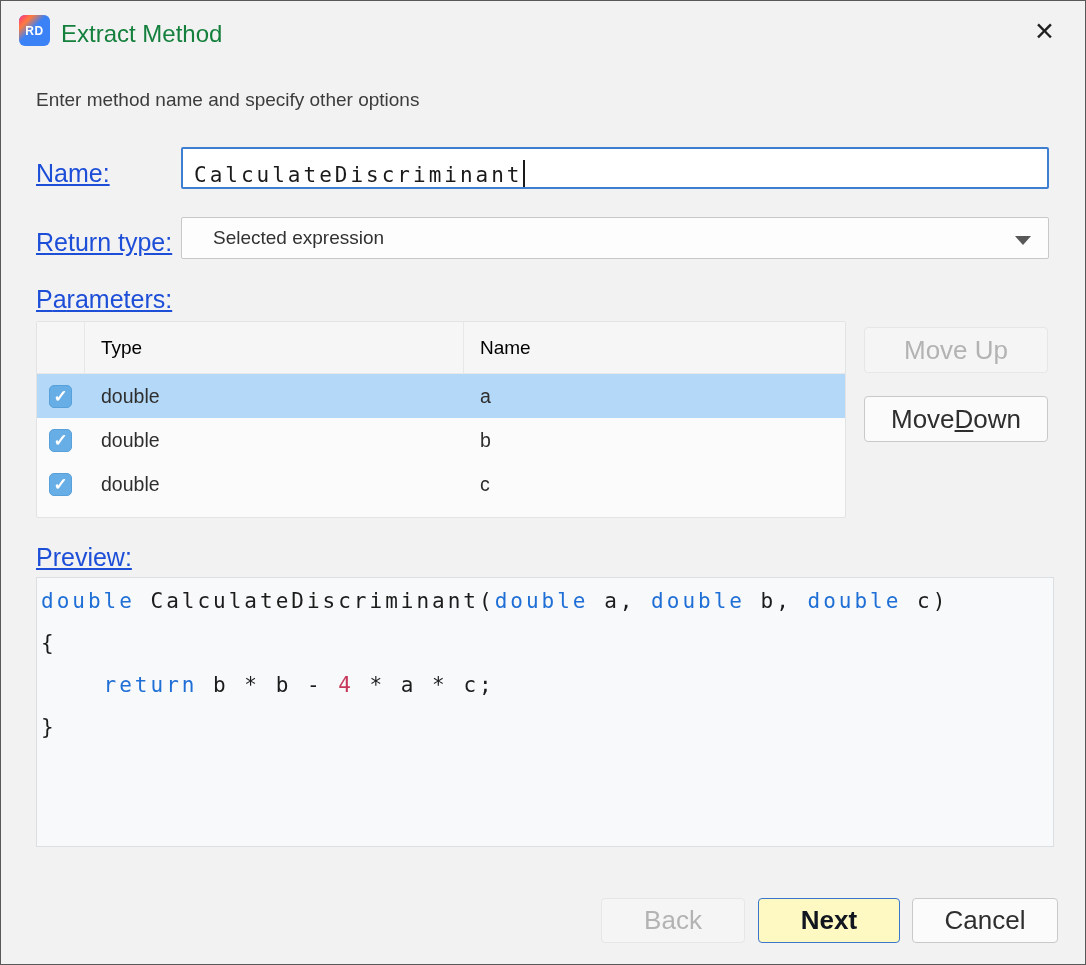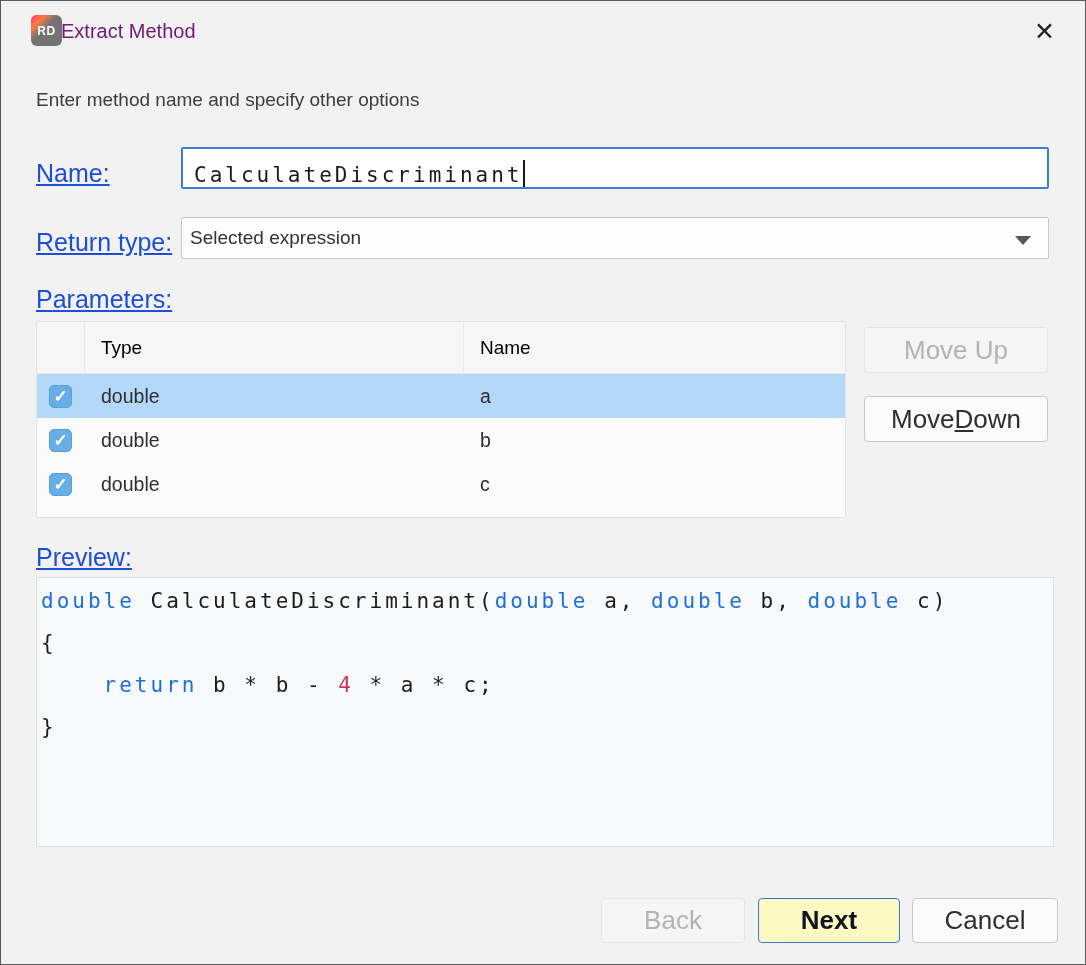--- a/index.html
+++ b/index.html
@@ -11,32 +11,32 @@
   .dialog {
     position:absolute; inset:0;
     background:#f2f2f2;
     border:1px solid #595959;
     box-sizing:border-box;
     overflow:hidden;
   }
   
   .logo {
     position:absolute; left:18px; top:14px; width:31px; height:31px;
-    border-radius:6px; background:#737373; color:#ffffff;
+    border-radius:6px; background:#3b82f6; color:#ffffff;
     display:flex; align-items:center; justify-content:center;
-    font-weight:bold; font-size:12px; letter-spacing:0.5px;margin-left:12px;
+    font-weight:bold; font-size:12px; letter-spacing:0.5px;
   }
   .logo::before {
     content:""; position:absolute; inset:0; border-radius:6px;
     background:linear-gradient(135deg, #ff2e87 0%, #ff7a3d 22%, rgba(0,0,0,0) 45%);
   }
   .logo span { position:relative; z-index:1; }
   .title-text {
     position:absolute; left:60px; top:19px;
-    font-size:20px; color:#701a75;
+    font-size:24px; color:#15803d;
   }
   .close-btn {
     position:absolute; right:30px; top:15px;
     font-size:25px; color:#1f1f1f; line-height:30px;
     cursor:pointer; user-select:none;
   }
   .subtitle {
     position:absolute; left:35px; top:88px;
     font-size:19px; color:#3c3c3c;
   }
@@ -61,21 +61,21 @@
   }
   .caret {
     display:inline-block; width:2px; height:27px;
     background:#1a1a1a; margin-left:0px;
   }
   
   .return-select {
     position:absolute; left:180px; top:216px; width:868px; height:42px;
     background:#fdfdfd; border:1px solid #c8c8c8; border-radius:2px;
     box-sizing:border-box; display:flex; align-items:center;
-    padding-left:8px; font-size:19px; color:#323232;
+    padding-left:31px; font-size:19px; color:#323232;
     cursor:pointer;
   }
   .chevron {
     position:absolute; right:17px; top:18px;
     width:0; height:0;
     border-left:8px solid transparent;
     border-right:8px solid transparent;
     border-top:9px solid #585858;
   }
   

